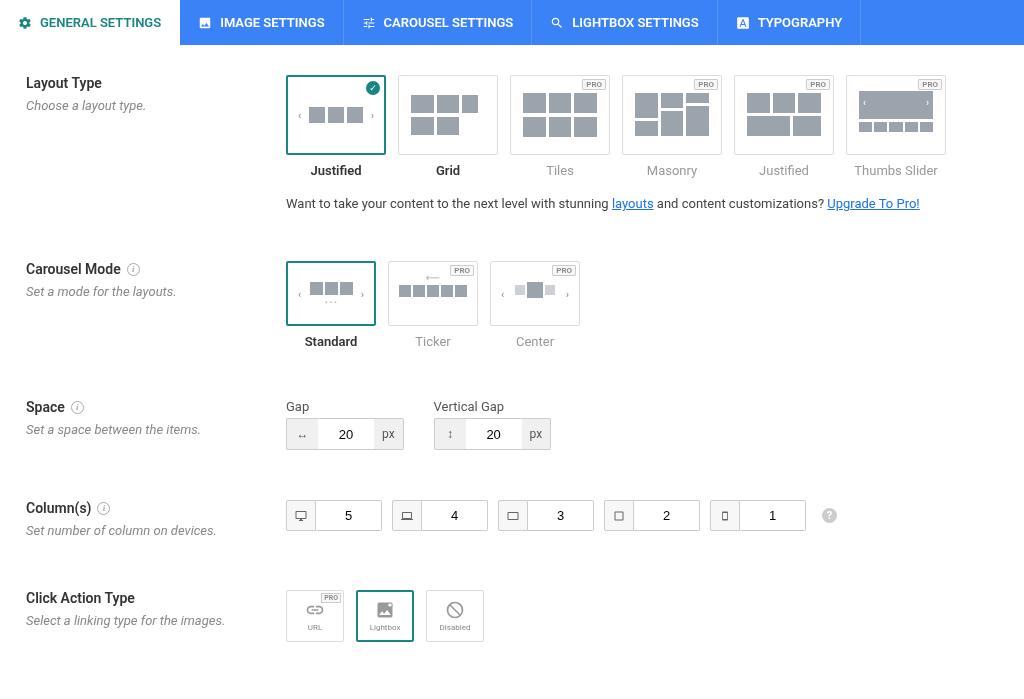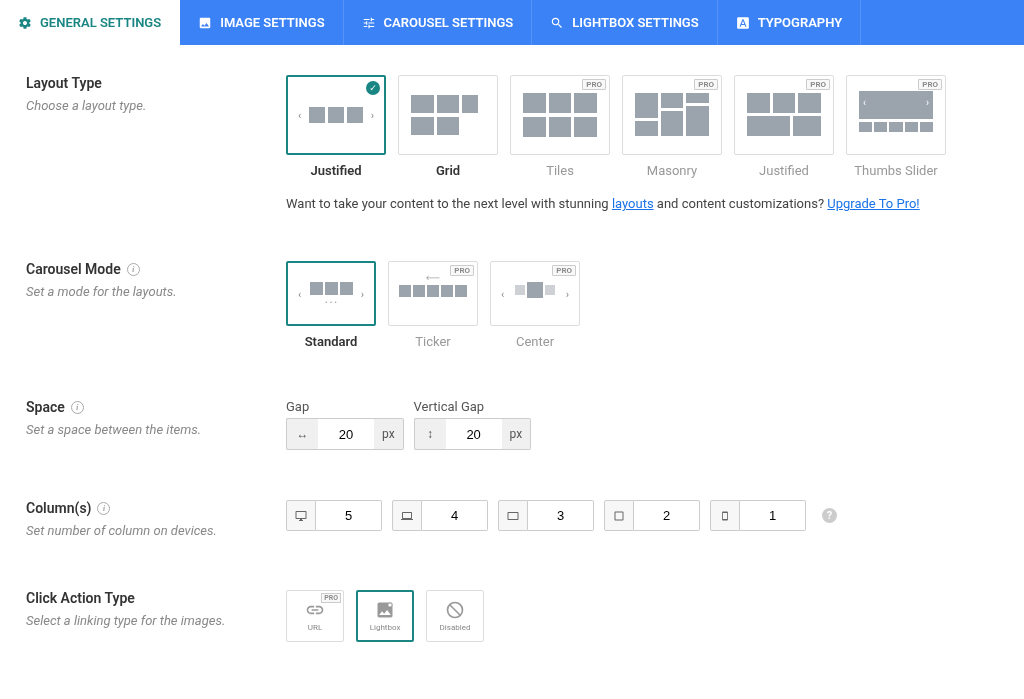--- a/index.html
+++ b/index.html
@@ -20,21 +20,21 @@
   .card { border: 1px solid #ddd; border-radius: 2px; padding: 10px; width: 100px; height: 80px; position: relative; display: flex; align-items: center; justify-content: center; cursor: pointer; }
   .card.selected { border: 2px solid #1a8683; }
   .card .pro { position: absolute; top: 3px; right: 3px; font-size: 8px; color: #888; border: 1px solid #ccc; padding: 0 3px; border-radius: 1px; background: #f8f8f8; font-weight: 600; }
   .card .check { position: absolute; top: 4px; right: 4px; width: 14px; height: 14px; background: #1a8683; border-radius: 50%; color: #fff; font-size: 9px; display: flex; align-items: center; justify-content: center; }
   .card-wrap { display: flex; flex-direction: column; align-items: center; gap: 8px; }
   .card-label { font-size: 13px; color: #666; }
   .card-label.sel { color: #333; font-weight: 600; }
   .card-label.pro-label { color: #999; }
   .upsell { margin-top: 18px; font-size: 13px; color: #444; }
   .upsell a { color: #1a73e8; text-decoration: underline; }
-  .num-group { display: flex; gap: 10px; }
+  .num-group { display: flex; gap: 30px; }
   .num-block { display: flex; flex-direction: column; gap: 4px; }
   .num-label { font-size: 13px; color: #555; }
   .num-input { display: flex; }
   .num-input .icon-box, .num-input .unit { border: 1px solid #ccc; padding: 8px 8px; background: #f0f0f0; font-size: 12px; color: #555; display: flex; align-items: center; justify-content: center; }
   .num-input .icon-box { border-radius: 2px 0 0 2px; border-right: none; width: 32px; }
   .num-input input { border: 1px solid #ccc; width: 56px; text-align: center; font-size: 13px; border-left: none; border-right: none; outline: none; }
   .num-input .unit { border-radius: 0 2px 2px 0; border-left: none; }
   .col-group { display: flex; gap: 10px; align-items: center; }
   .col-input { display: flex; }
   .col-input .icon-box { border: 1px solid #ccc; border-radius: 2px 0 0 2px; background: #f7f7f7; width: 30px; display: flex; align-items: center; justify-content: center; }

